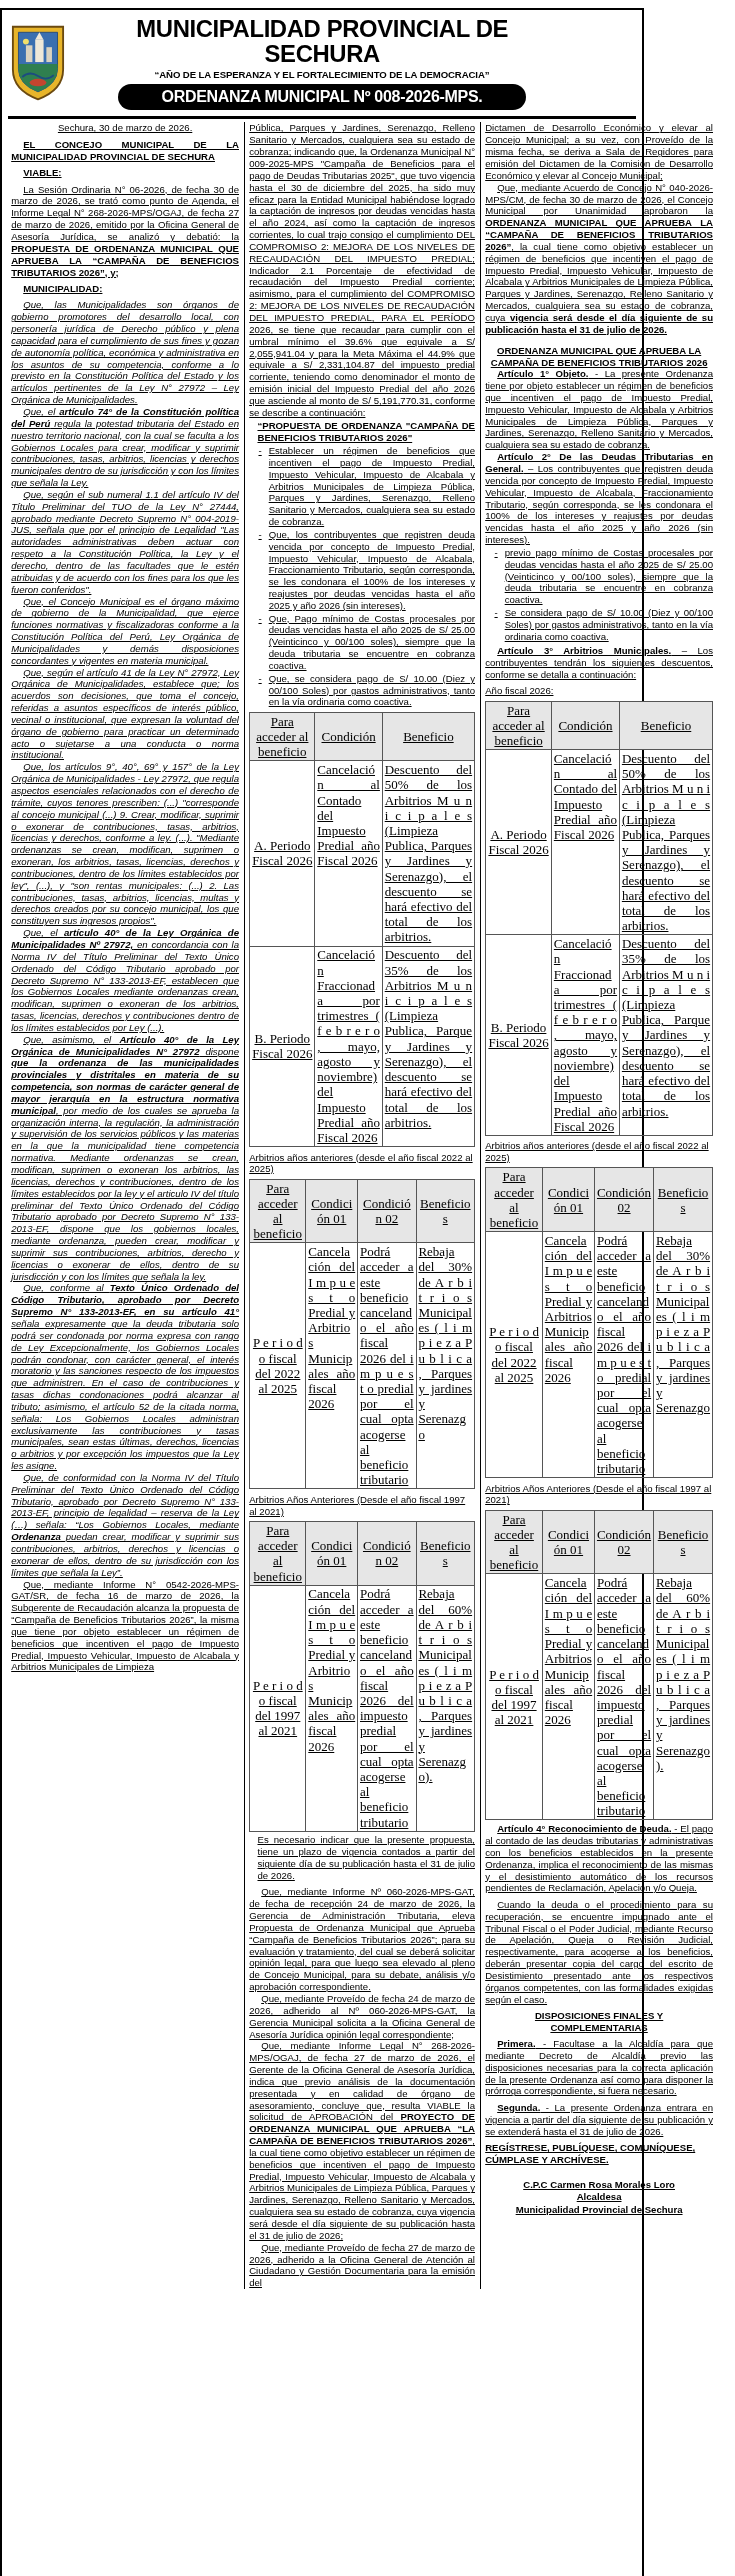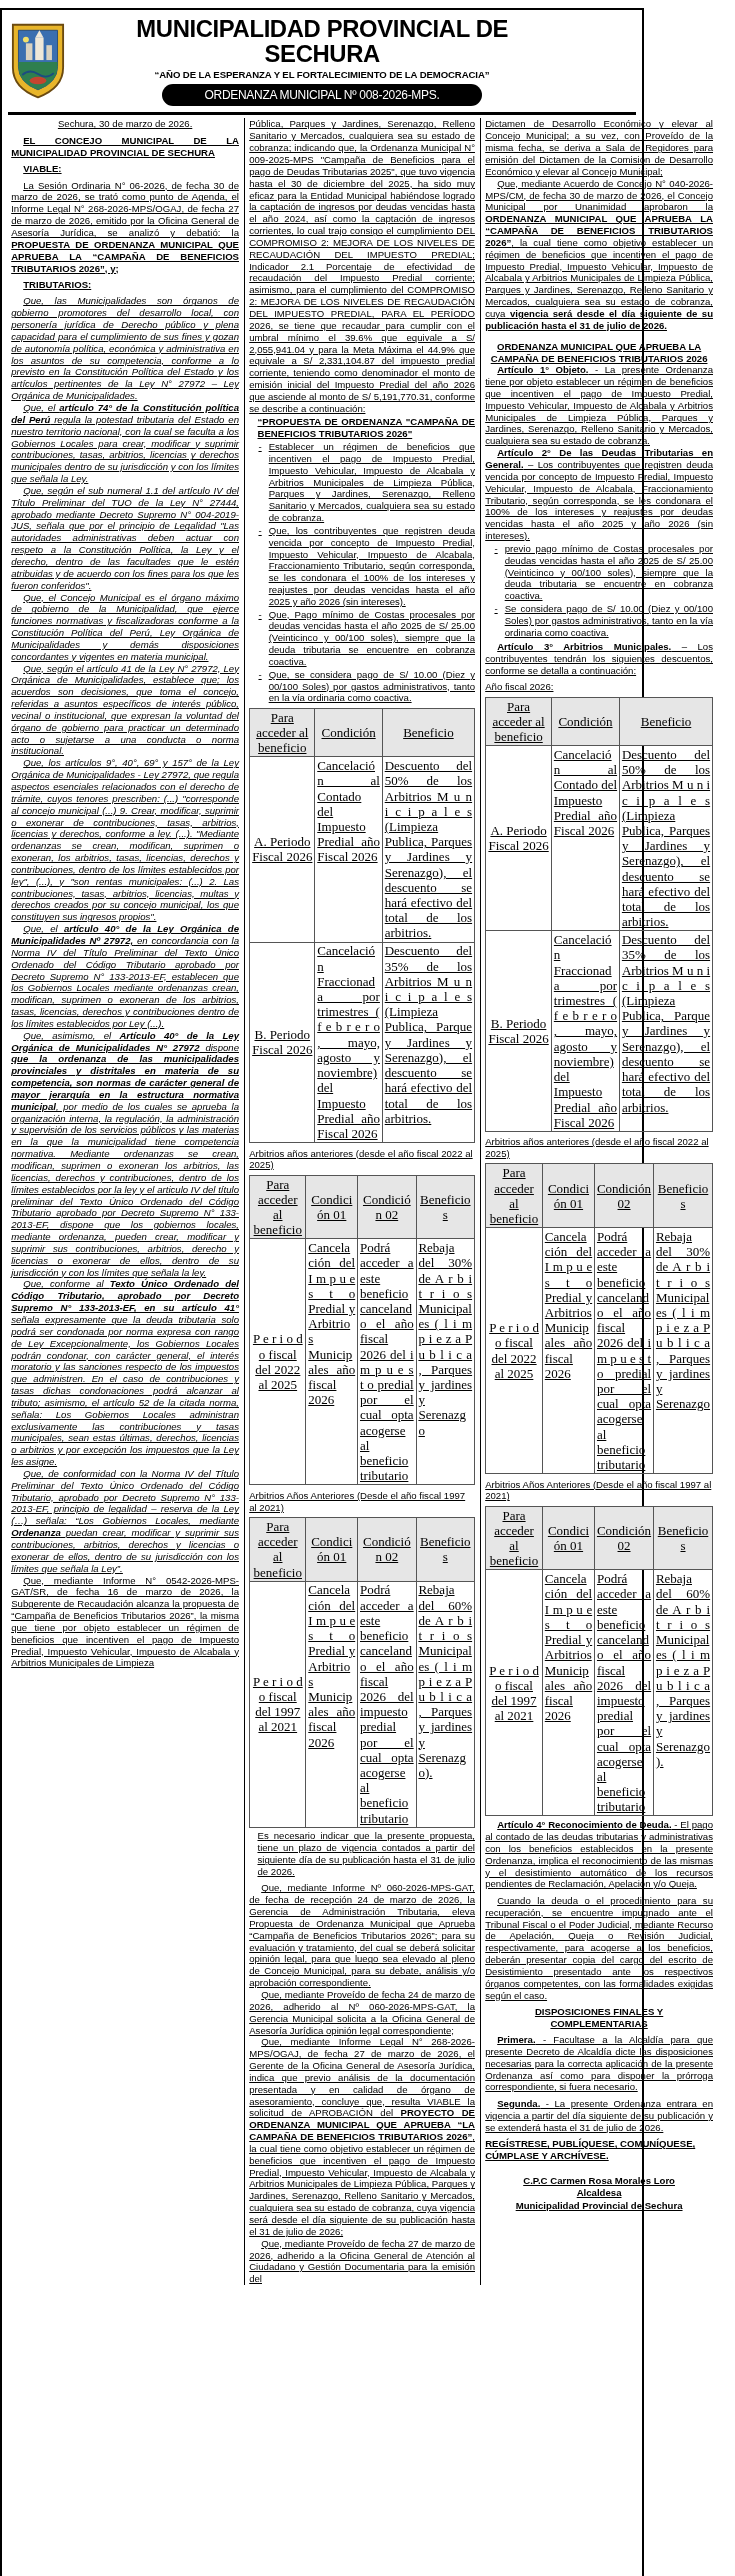--- a/index.html
+++ b/index.html
@@ -45,22 +45,22 @@
     font-weight:bold;
     margin-top:2.8px;
     letter-spacing:-0.1px;
   }
   .pill{
     display:inline-block;
     background:#000;
     color:#fff;
     border-radius:20.4px;
     padding:3.7px 43px 4.6px 43px;
-    font-size:12px;
-    font-weight:normal;
+    font-size:16px;
+    font-weight:bold;
     letter-spacing:-0.3px;
     margin-top:4.6px;
   }
   .rule{
     height:2.8px;background:#000;margin:3.7px 5.6px 0 5.6px;
   }
   
   .cols{
     display:flex;
     padding:3.7px 4.6px 5.6px 4.6px;
@@ -176,21 +176,21 @@
 
     <div class="col">
       <p class="center">Sechura, 30 de marzo de 2026.</p>
       <div class="spacer-sm"></div>
       <p class="ind b">EL CONCEJO MUNICIPAL DE LA MUNICIPALIDAD PROVINCIAL DE SECHURA</p>
       <div class="spacer-sm"></div>
       <p class="ind b">VIABLE:</p>
       <div class="spacer-sm"></div>
       <p class="ind"><span>La Sesión Ordinaria N° 06-2026, de fecha 30 de marzo de 2026, se trató como punto de Agenda, el Informe Legal N° 268-2026-MPS/OGAJ, de fecha 27 de marzo de 2026, emitido por la Oficina General de Asesoría Jurídica, se analizó y debatió: la </span><span class="b">PROPUESTA DE ORDENANZA MUNICIPAL QUE APRUEBA LA “CAMPAÑA DE BENEFICIOS TRIBUTARIOS 2026”, y;</span></p>
       <div class="spacer-sm"></div>
-      <p class="ind b">TRIBUTARIOS:</p>
+      <p class="ind b">MUNICIPALIDAD:</p>
       <div class="spacer-sm"></div>
       <p class="ind i">Que, las Municipalidades son órganos de gobierno promotores del desarrollo local, con personería jurídica de Derecho público y plena capacidad para el cumplimiento de sus fines y gozan de autonomía política, económica y administrativa en los asuntos de su competencia, conforme a lo previsto en la Constitución Política del Estado y los artículos pertinentes de la Ley N° 27972 – Ley Orgánica de Municipalidades.</p>
       <p class="ind i"><span>Que, el </span><span class="b">artículo 74° de la Constitución política del Perú</span><span> regula la potestad tributaria del Estado en nuestro territorio nacional, con la cual se faculta a los Gobiernos Locales para crear, modificar y suprimir contribuciones, tasas, arbitrios, licencias y derechos municipales dentro de su jurisdicción y con los límites que señala la Ley.</span></p>
       <p class="ind i">Que, según el sub numeral 1.1 del artículo IV del Título Preliminar del TUO de la Ley N° 27444, aprobado mediante Decreto Supremo N° 004-2019-JUS, señala que por el principio de Legalidad "Las autoridades administrativas deben actuar con respeto a la Constitución Política, la Ley y el derecho, dentro de las facultades que le estén atribuidas y de acuerdo con los fines para los que les fueron conferidos".</p>
       <p class="ind i">Que, el Concejo Municipal es el órgano máximo de gobierno de la Municipalidad, que ejerce funciones normativas y fiscalizadoras conforme a la Constitución Política del Perú, Ley Orgánica de Municipalidades y demás disposiciones concordantes y vigentes en materia municipal.</p>
       <p class="ind i">Que, según el artículo 41 de la Ley N° 27972, Ley Orgánica de Municipalidades, establece que; los acuerdos son decisiones, que toma el concejo, referidas a asuntos específicos de interés público, vecinal o institucional, que expresan la voluntad del órgano de gobierno para practicar un determinado acto o sujetarse a una conducta o norma institucional.</p>
       <p class="ind i">Que, los artículos 9°, 40°, 69° y 157° de la Ley Orgánica de Municipalidades - Ley 27972, que regula aspectos esenciales relacionados con el derecho de trámite, cuyos tenores prescriben: (...) "corresponde al concejo municipal (...) 9. Crear, modificar, suprimir o exonerar de contribuciones, tasas, arbitrios, licencias y derechos, conforme a ley. (...). "Mediante ordenanzas se crean, modifican, suprimen o exoneran, los arbitrios, tasas, licencias, derechos y contribuciones, dentro de los límites establecidos por ley", (...), y "son rentas municipales: (...) 2. Las contribuciones, tasas, arbitrios, licencias, multas y derechos creados por su concejo municipal, los que constituyen sus ingresos propios".</p>
       <p class="ind i"><span>Que, el </span><span class="b">artículo 40° de la Ley Orgánica de Municipalidades Nº 27972,</span><span> en concordancia con la Norma IV del Título Preliminar del Texto Único Ordenado del Código Tributario aprobado por Decreto Supremo N° 133-2013-EF, establecen que los Gobiernos Locales mediante ordenanzas crean, modifican, suprimen o exoneran de los arbitrios, tasas, licencias, derechos y contribuciones dentro de los límites establecidos por Ley (...).</span></p>
       <p class="ind i"><span>Que, asimismo, el </span><span class="b">Artículo 40° de la Ley Orgánica de Municipalidades N° 27972</span><span> dispone </span><span class="b u">que la ordenanza de las municipalidades provinciales y distritales en materia de su competencia, son normas de carácter general de mayor jerarquía en la estructura normativa municipal</span><span>, por medio de los cuales se aprueba la organización interna, la regulación, la administración y supervisión de los servicios públicos y las materias en la que la municipalidad tiene competencia normativa. Mediante ordenanzas se crean, modifican, suprimen o exoneran los arbitrios, las licencias, derechos y contribuciones, dentro de los límites establecidos por la ley y el articulo IV del título preliminar del Texto Único Ordenado del Código Tributario aprobado por Decreto Supremo N° 133-2013-EF, dispone que los gobiernos locales, mediante ordenanza, pueden crear, modificar y suprimir sus contribuciones, arbitrios, derecho y licencias o exonerar de ellos, dentro de su jurisdicción y con los límites que señala la ley.</span></p>
       <p class="ind i"><span>Que, conforme al </span><span class="b">Texto Único Ordenado del Código Tributario, aprobado por Decreto Supremo N° 133-2013-EF, en su artículo 41°</span><span> señala expresamente que la deuda tributaria solo podrá ser condonada por norma expresa con rango de Ley Excepcionalmente, los Gobiernos Locales podrán condonar, con carácter general, el interés moratorio y las sanciones respecto de los impuestos que administren. En el caso de contribuciones y tasas dichas condonaciones podrá alcanzar al tributo; asimismo, el artículo 52 de la citada norma, señala: Los Gobiernos Locales administran exclusivamente las contribuciones y tasas municipales, sean estas últimas, derechos, licencias o arbitrios y por excepción los impuestos que la Ley les asigne.</span></p>
@@ -394,21 +394,21 @@
         </tr>
       </tbody>
         </table>
 
       <p class="ind" style="margin-top:2.8px;"><span class="b">Artículo 4° Reconocimiento de Deuda.</span><span> - El pago al contado de las deudas tributarias y administrativas con los beneficios establecidos en la presente Ordenanza, implica el reconocimiento de las mismas y el desistimiento automático de los recursos pendientes de Reclamación, Apelación y/o Queja.</span></p>
       <div class="spacer-sm"></div>
       <p class="ind">Cuando la deuda o el procedimiento para su recuperación, se encuentre impugnado ante el Tribunal Fiscal o el Poder Judicial, mediante Recurso de Apelación, Queja o Revisión Judicial, respectivamente, para acogerse a los beneficios, deberán presentar copia del cargo del escrito de Desistimiento presentado ante los respectivos órganos competentes, con las formalidades exigidas según el caso.</p>
       <div class="spacer-sm"></div>
       <div class="head-center">DISPOSICIONES FINALES Y COMPLEMENTARIAS</div>
       <div class="spacer-sm"></div>
-      <p class="ind"><span class="b">Primera.</span><span> - Facultase a la Alcaldía para que presente Decreto de Alcaldía dicte las disposiciones necesarias para la correcta aplicación de la presente Ordenanza así como para disponer la prórroga correspondiente, si fuera necesario.</span></p>
+      <p class="ind"><span class="b">Primera.</span><span> - Facultase a la Alcaldía para que mediante Decreto de Alcaldía previo las disposiciones necesarias para la correcta aplicación de la presente Ordenanza así como para disponer la prórroga correspondiente, si fuera necesario.</span></p>
       <div class="spacer-sm"></div>
       <p class="ind"><span class="b">Segunda.</span><span> - La presente Ordenanza entrara en vigencia a partir del día siguiente de su publicación y se extenderá hasta el 31 de julio de 2026.</span></p>
       <div class="spacer-sm"></div>
       <p class="b" style="text-align:left;">REGÍSTRESE, PUBLÍQUESE, COMUNÍQUESE, CÚMPLASE Y ARCHÍVESE.</p>
       <div class="sig">
         <div>C.P.C Carmen Rosa Morales Loro</div>
         <div>Alcaldesa</div>
         <div>Municipalidad Provincial de Sechura</div>
       </div>
     </div>

